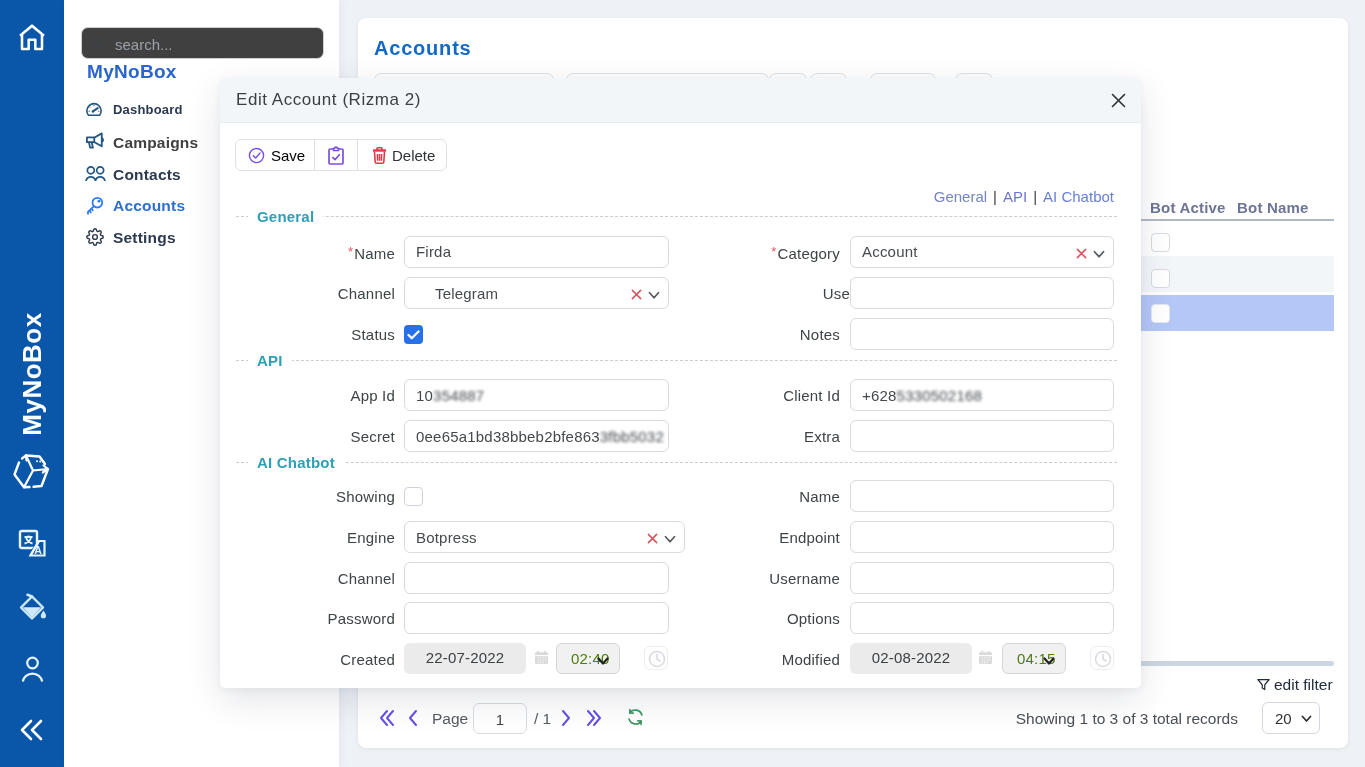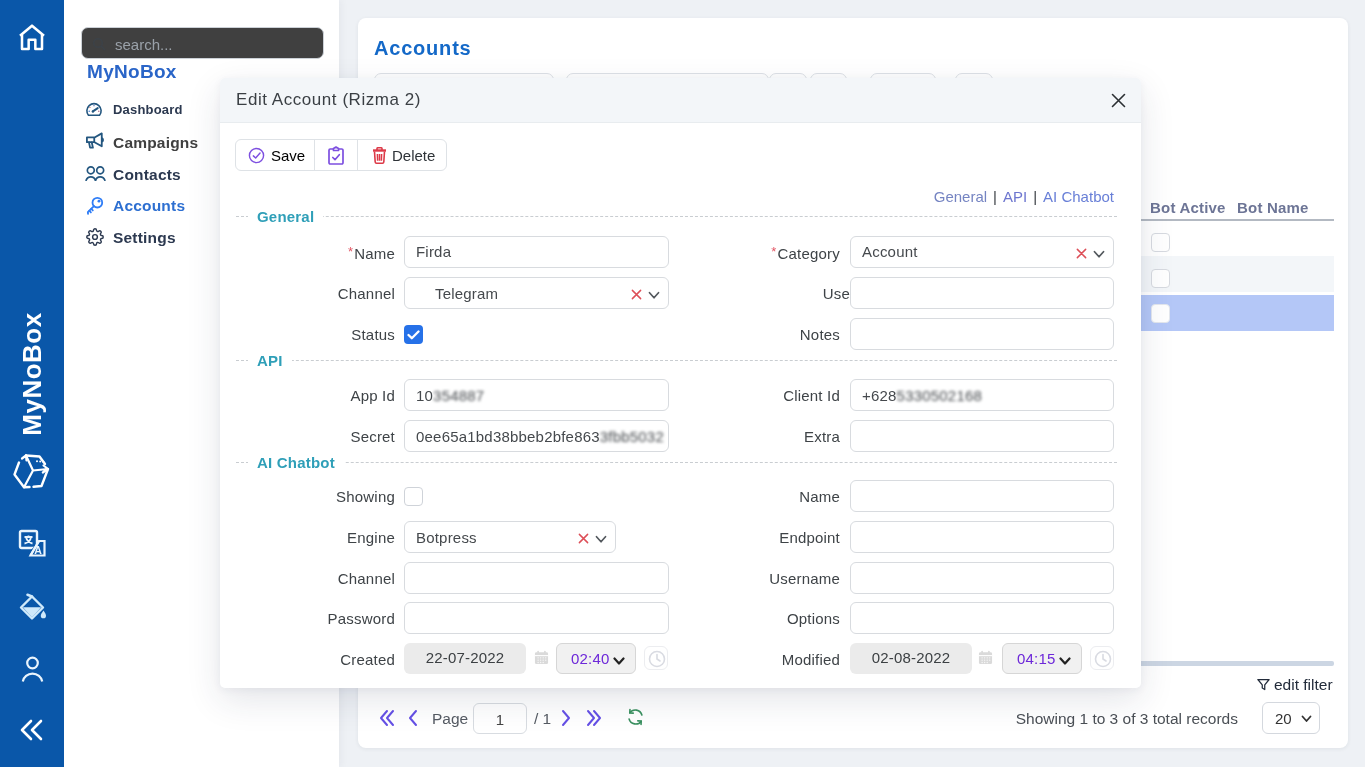--- a/index.html
+++ b/index.html
@@ -8,21 +8,21 @@
   .abs { position:absolute; }
   svg { display:block; }
   .lbl { position:absolute; font-size:15px; color:#3e4347; transform:translateX(-100%); white-space:nowrap; letter-spacing:.2px; }
   .req { color:#e25563; font-size:13px; vertical-align:3px; margin-right:1px; }
   .inp { position:absolute; height:32px; border:1px solid #d8dbdf; border-radius:6px; background:#fff; font-size:15px; color:#45494d; padding:6.5px 11px; letter-spacing:.2px; overflow:hidden; white-space:nowrap; }
   .xic { position:absolute; right:26px; top:11px; width:11px; height:11px; fill:none; stroke:#dd4f58; stroke-width:1.6; stroke-linecap:round; }
   .chev { position:absolute; right:8px; top:13px; width:12px; height:8.5px; fill:none; stroke:#54595e; stroke-width:1.7; stroke-linecap:round; stroke-linejoin:round; }
   .blr { filter:blur(1.5px); }
   .dis { position:absolute; height:31.5px; border-radius:6px; background:#ebebeb; font-size:15px; color:#3c4043; text-align:center; padding-top:6.5px; letter-spacing:.2px; }
   .cal { position:absolute; width:15px; height:15px; fill:#dadada; stroke:none; }
-  .tsel { position:absolute; width:80px; height:31.5px; border:1px solid #d6d6d6; border-radius:6px; background:#f1f1f1; font-size:15px; color:#6d28d9; padding:6.5px 0 0 14px; letter-spacing:.2px; }
+  .tsel { position:absolute; width:64px; height:31.5px; border:1px solid #d6d6d6; border-radius:6px; background:#f1f1f1; font-size:15px; color:#4d7c0f; padding:6.5px 0 0 14px; letter-spacing:.2px; }
   .tchev { position:absolute; right:10px; top:13px; width:12px; height:8px; fill:none; stroke:#222; stroke-width:2.2; stroke-linecap:round; stroke-linejoin:round; }
   .clk { position:absolute; width:24px; height:24px; border:1px solid #ecedf0; border-radius:6px; background:#fff; }
 </style>
 </head>
 <body>
 
 <div class="abs" style="left:0;top:0;width:64px;height:767px;background:#0a57a9;">
   <svg class="abs" style="left:16px;top:21px" width="32" height="32" viewBox="0 0 24 24" fill="none" stroke="#fff" stroke-width="1.9" stroke-linejoin="round">
     <path d="M3 11 L12 3.5 L21 11 M4.5 10 V21 H9.5 V14 H14.5 V21 H19.5 V10"></path>
   </svg>
@@ -257,21 +257,21 @@
   <div class="inp" style="left:184px;top:342px;width:265px;">0ee65a1bd38bbeb2bfe863<span class="blr">3fbb5032</span></div>
   <div class="lbl" style="left:620px;top:350px;">Extra</div>
   <div class="inp" style="left:630px;top:342px;width:264px;"></div>
 
   <div class="lbl" style="left:175px;top:410px;">Showing</div>
   <div class="abs" style="left:184px;top:409px;width:19px;height:19px;background:#fff;border:1px solid #cfd3d9;border-radius:4px;"></div>
   <div class="lbl" style="left:620px;top:410px;">Name</div>
   <div class="inp" style="left:630px;top:402px;width:264px;"></div>
 
   <div class="lbl" style="left:175px;top:451px;">Engine</div>
-  <div class="inp" style="left:184px;top:443px;width:212px;">Botpress
+  <div class="inp" style="left:184px;top:443px;width:281px;">Botpress
     <svg class="xic" viewBox="0 0 12 12">
         <path d="M1.5 1.5 L10.5 10.5 M10.5 1.5 L1.5 10.5"></path>
       </svg>
     <svg class="chev" viewBox="0 0 12 8">
         <path d="M1.5 1.5 L6 6.5 L10.5 1.5"></path>
       </svg>
   </div>
   <div class="lbl" style="left:620px;top:451px;">Endpoint</div>
   <div class="inp" style="left:630px;top:443px;width:264px;"></div>
 

